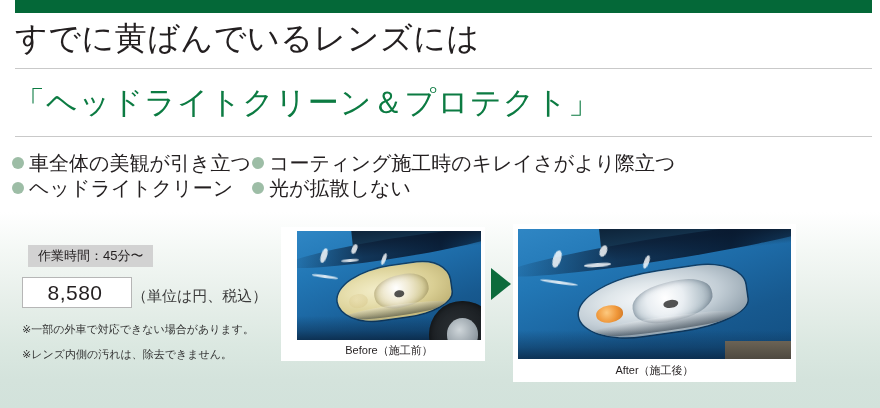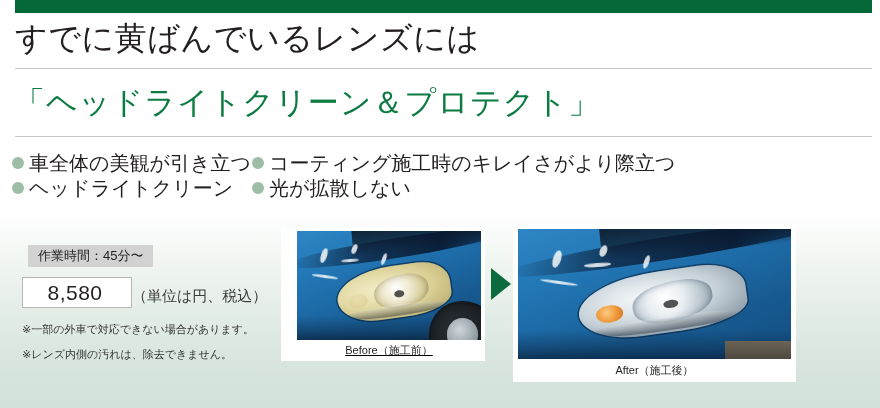--- a/index.html
+++ b/index.html
@@ -160,21 +160,20 @@
     position: absolute;
     background: #ffffff;
     box-sizing: border-box;
   }
   .frame-before {
     left: 281px;
     top: 227px;
     width: 204px;
     height: 134px;
     padding: 4px 4px 0 16px;
-    text-decoration: underline;
   }
   .frame-after {
     left: 513px;
     top: 224px;
     width: 283px;
     height: 158px;
     padding: 5px 5px 0 5px;
   }
   .photo {
     position: relative;

